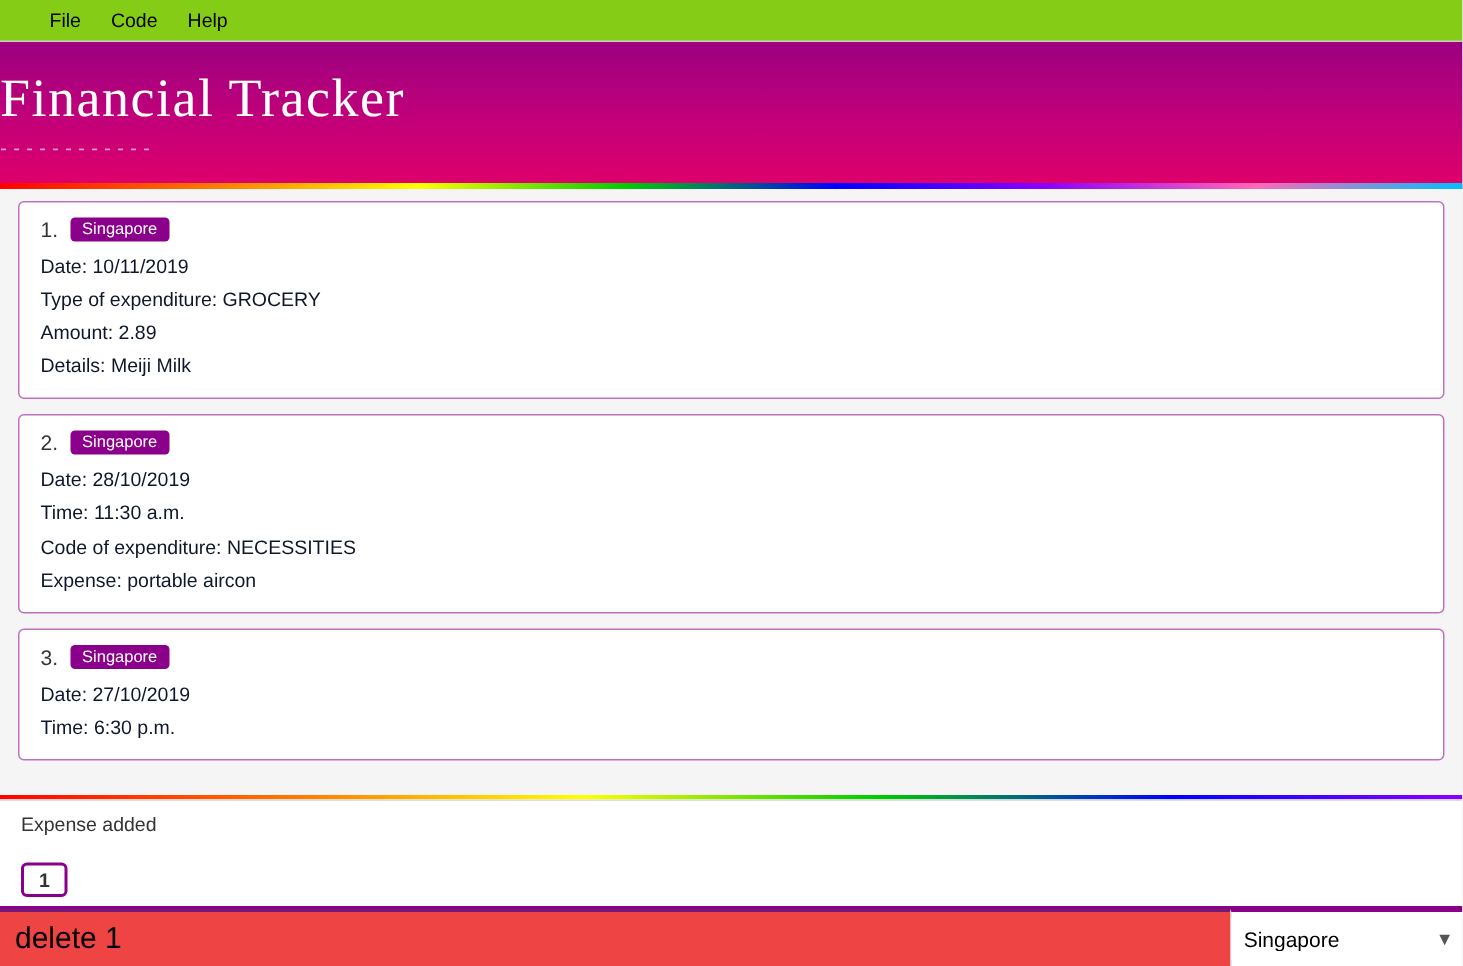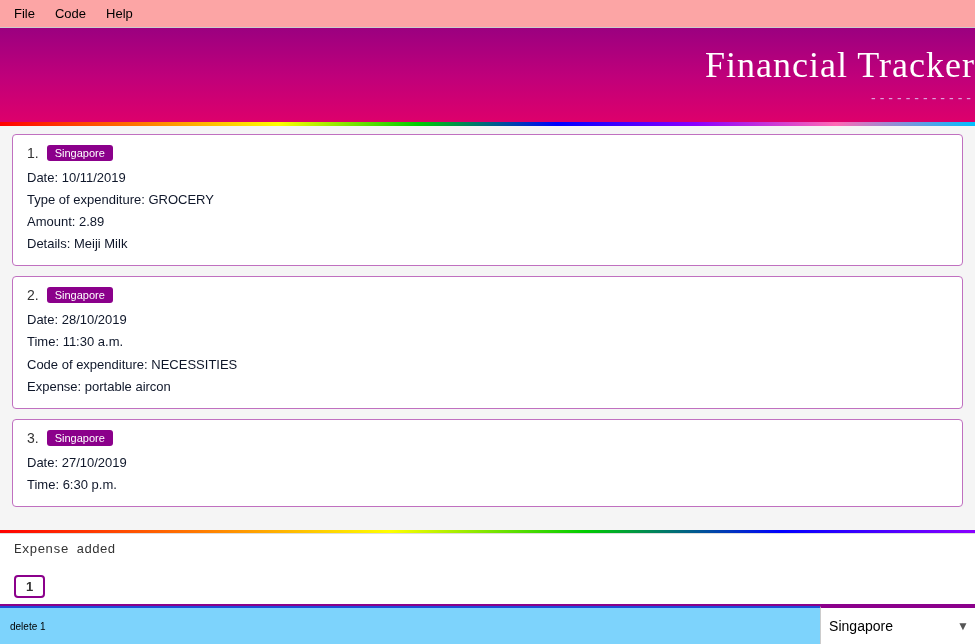--- a/index.html
+++ b/index.html
@@ -8,40 +8,40 @@
       background: #f0f0f0;
       width: 975px;
       height: 644px;
       overflow: hidden;
       display: flex;
       flex-direction: column;
     }
 
     
     #menubar {
-      background: #fca5a5;
+      background: #84cc16;
       border-bottom: 1px solid #ccc;
       display: flex;
       align-items: center;
-      padding: 2px 4px;
+      padding: 2px 23px;
       height: 28px;
       flex-shrink: 0;
     }
     .menu-item {
       padding: 2px 10px;
       font-size: 13px;
       cursor: pointer;
       border-radius: 3px;
     }
 
     
     #header {
       background: linear-gradient(to bottom, #9b0080, #c0007a, #e0006a);
       padding: 16px 0 20px 0;
-      text-align: right;
+      text-align: left;
       flex-shrink: 0;
       position: relative;
     }
     #header h1 {
       color: white;
       font-size: 36px;
       font-weight: 400;
       font-family: Georgia, serif;
       letter-spacing: 1px;
     }
@@ -120,21 +120,20 @@
 
     
     #status-area {
       background: white;
       border-top: 1px solid #ddd;
       padding: 8px 14px;
       font-size: 13px;
       color: #333;
       flex-shrink: 0;
       min-height: 36px;
-      font-family: Liberation Mono, monospace;
     }
 
     
     #badge-area {
       background: white;
       padding: 6px 14px;
       flex-shrink: 0;
     }
     .number-badge {
       display: inline-block;
@@ -151,25 +150,25 @@
     #input-row {
       display: flex;
       align-items: stretch;
       border-top: 2px solid #8b008b;
       flex-shrink: 0;
       height: 40px;
     }
     #command-input {
       flex: 1;
       border: none;
-      border-top: 2px solid #1d4ed8;
+      border-top: 2px solid #701a75;
       padding: 6px 10px;
-      font-size: 10px;
+      font-size: 20px;
       outline: none;
-      background: #7dd3fc;
+      background: #ef4444;
     }
     #location-select-wrapper {
       display: flex;
       align-items: center;
       border-left: 1px solid #ccc;
       border-top: 2px solid #8b008b;
       background: white;
     }
     #location-select {
       border: none;

